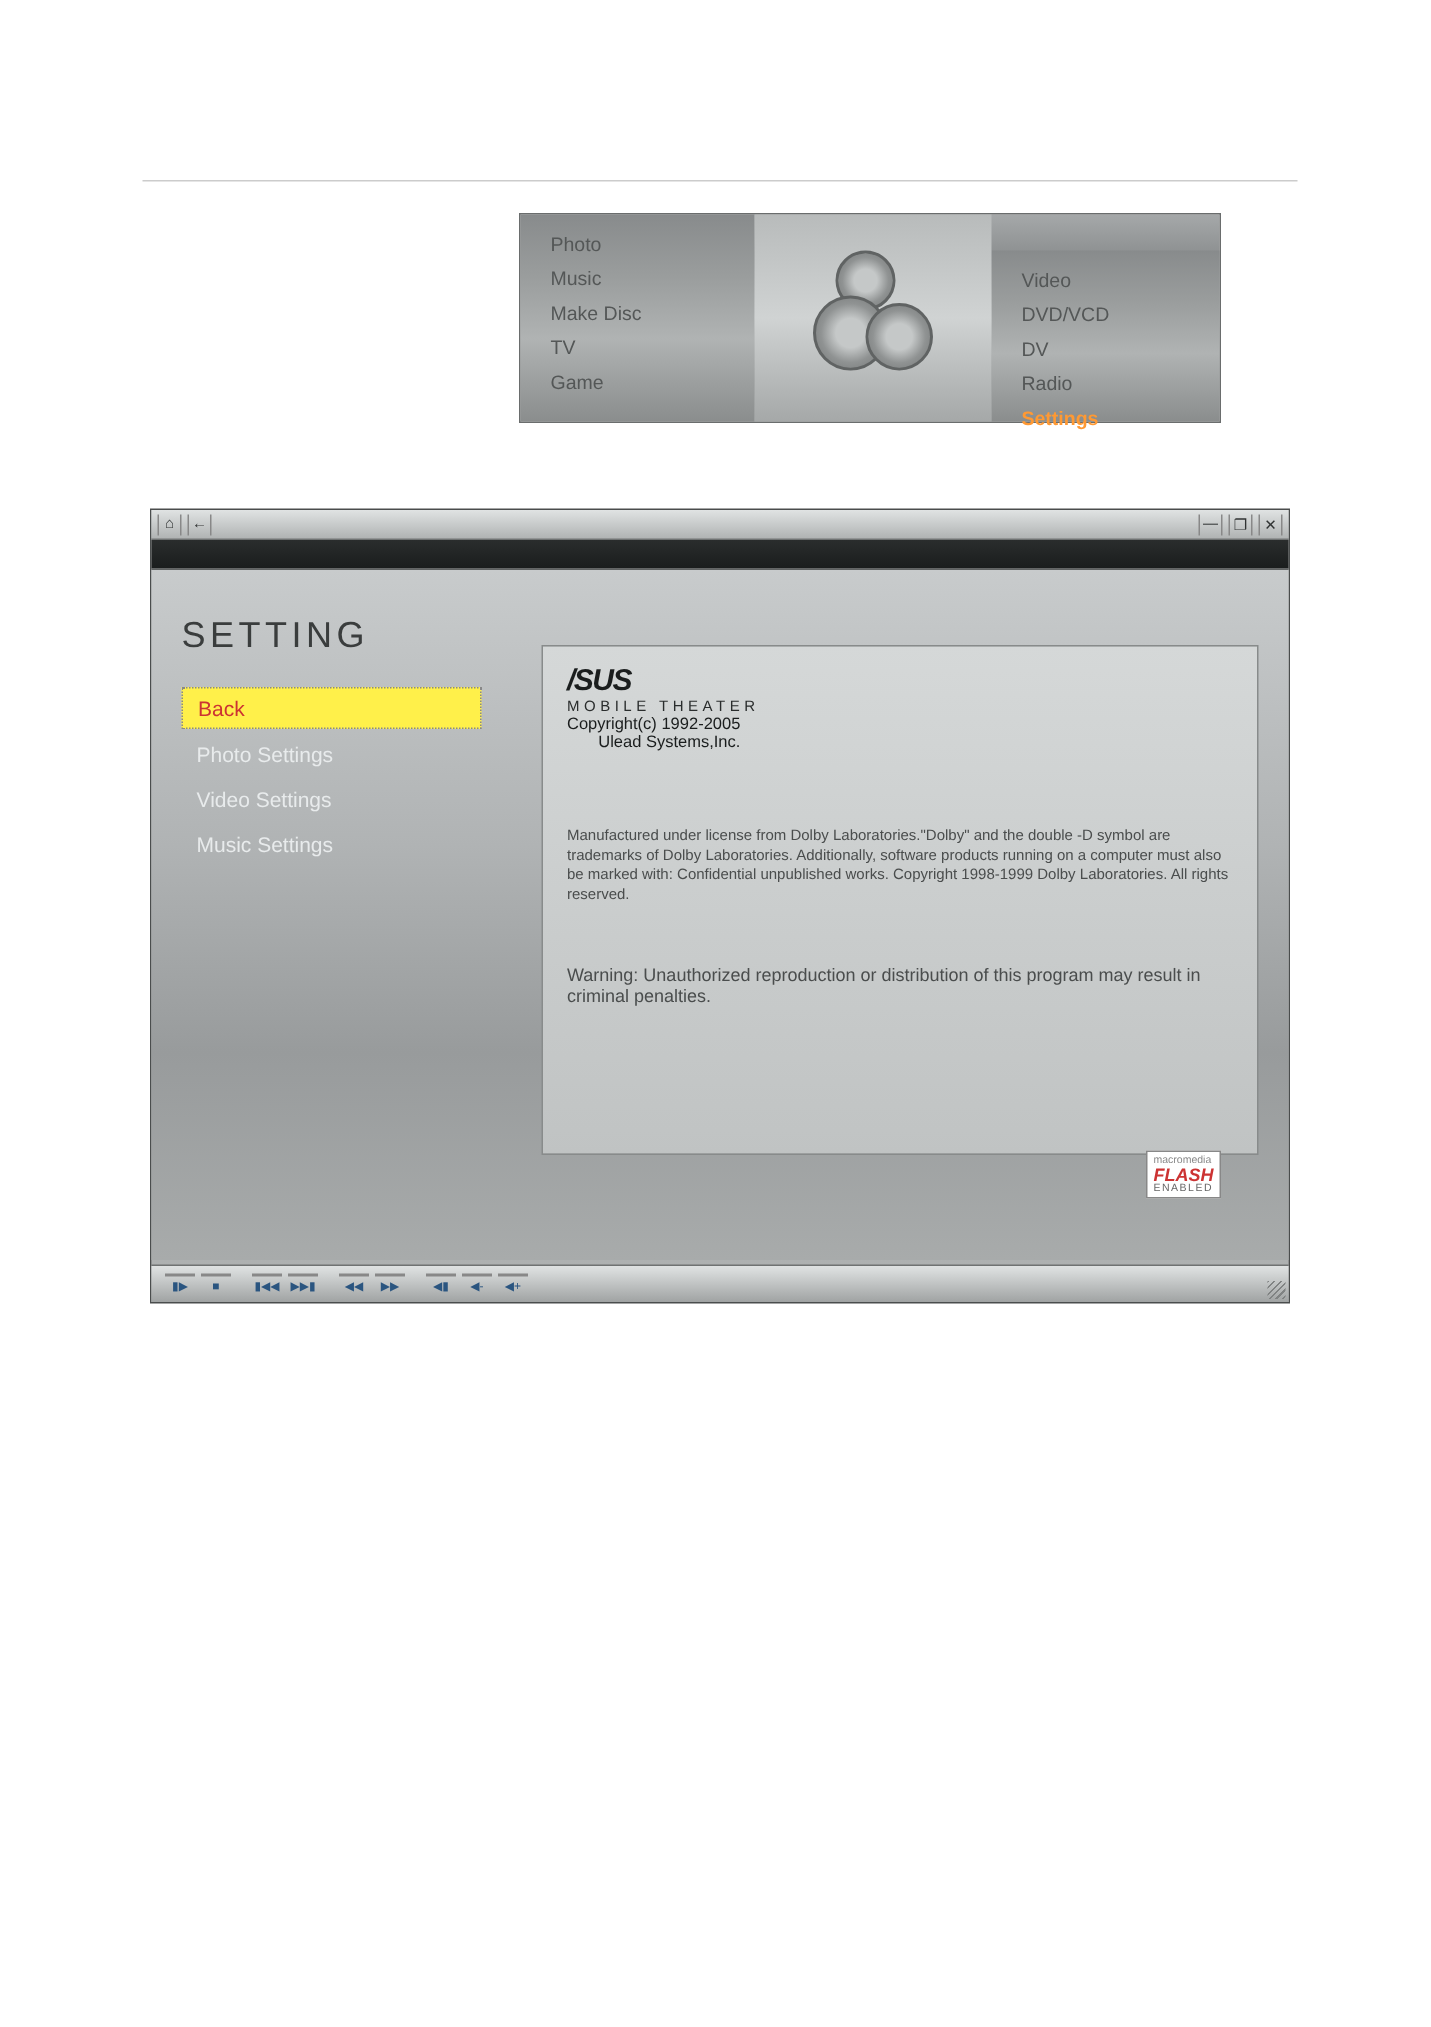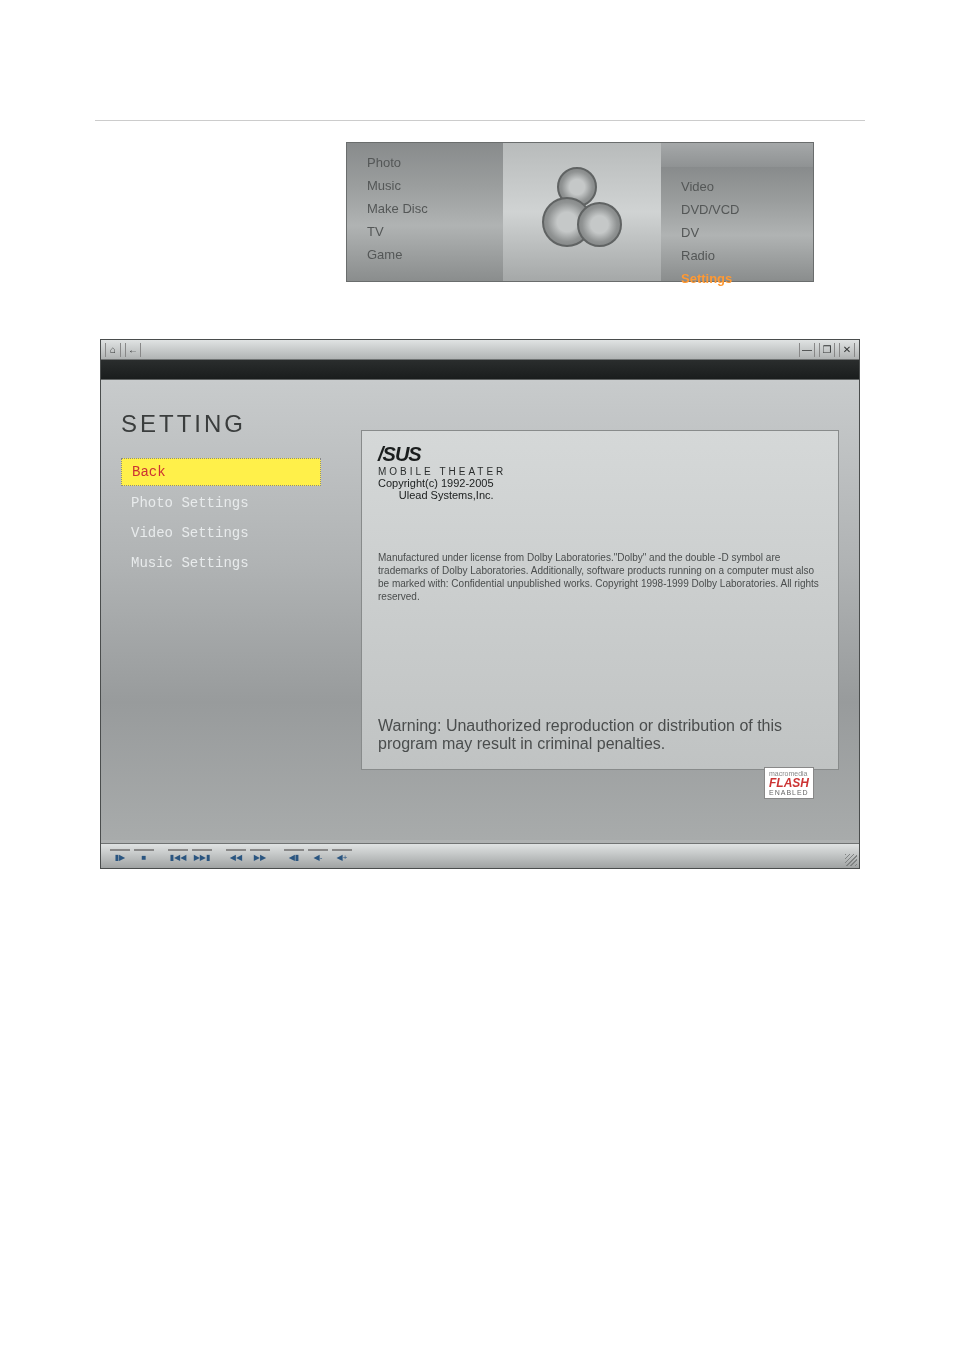--- a/index.html
+++ b/index.html
@@ -132,21 +132,20 @@
       letter-spacing: 3px;
       margin-bottom: 20px;
       font-family: 'Arial Black', sans-serif;
     }
     .sidebar-item {
       padding: 5px 10px;
       margin-bottom: 4px;
       color: #e8ebec;
       font-size: 14px;
       cursor: pointer;
-      font-family: Liberation Mono, monospace;
     }
     .sidebar-item.active {
       background: #fff04a;
       color: #cc3333;
       border: 1px dotted #888;
     }
     .content-area {
       flex: 1;
       padding: 50px 20px 20px 20px;
       position: relative;
@@ -186,23 +185,23 @@
       font-size: 11px;
       color: #1a1d1d;
     }
     .license-text {
       font-size: 10px;
       color: #4a4d4d;
       line-height: 1.3;
       margin-top: 50px;
     }
     .warning-text {
-      font-size: 16px;
+      font-size: 12px;
       color: #4a4d4d;
-      margin-top: 114px;
+      margin-top: 40px;
     }
     .flash-badge {
       position: absolute;
       right: 24px;
       bottom: -30px;
       background: #fff;
       border: 1px solid #888;
       padding: 2px 4px;
       text-align: left;
       line-height: 1;

